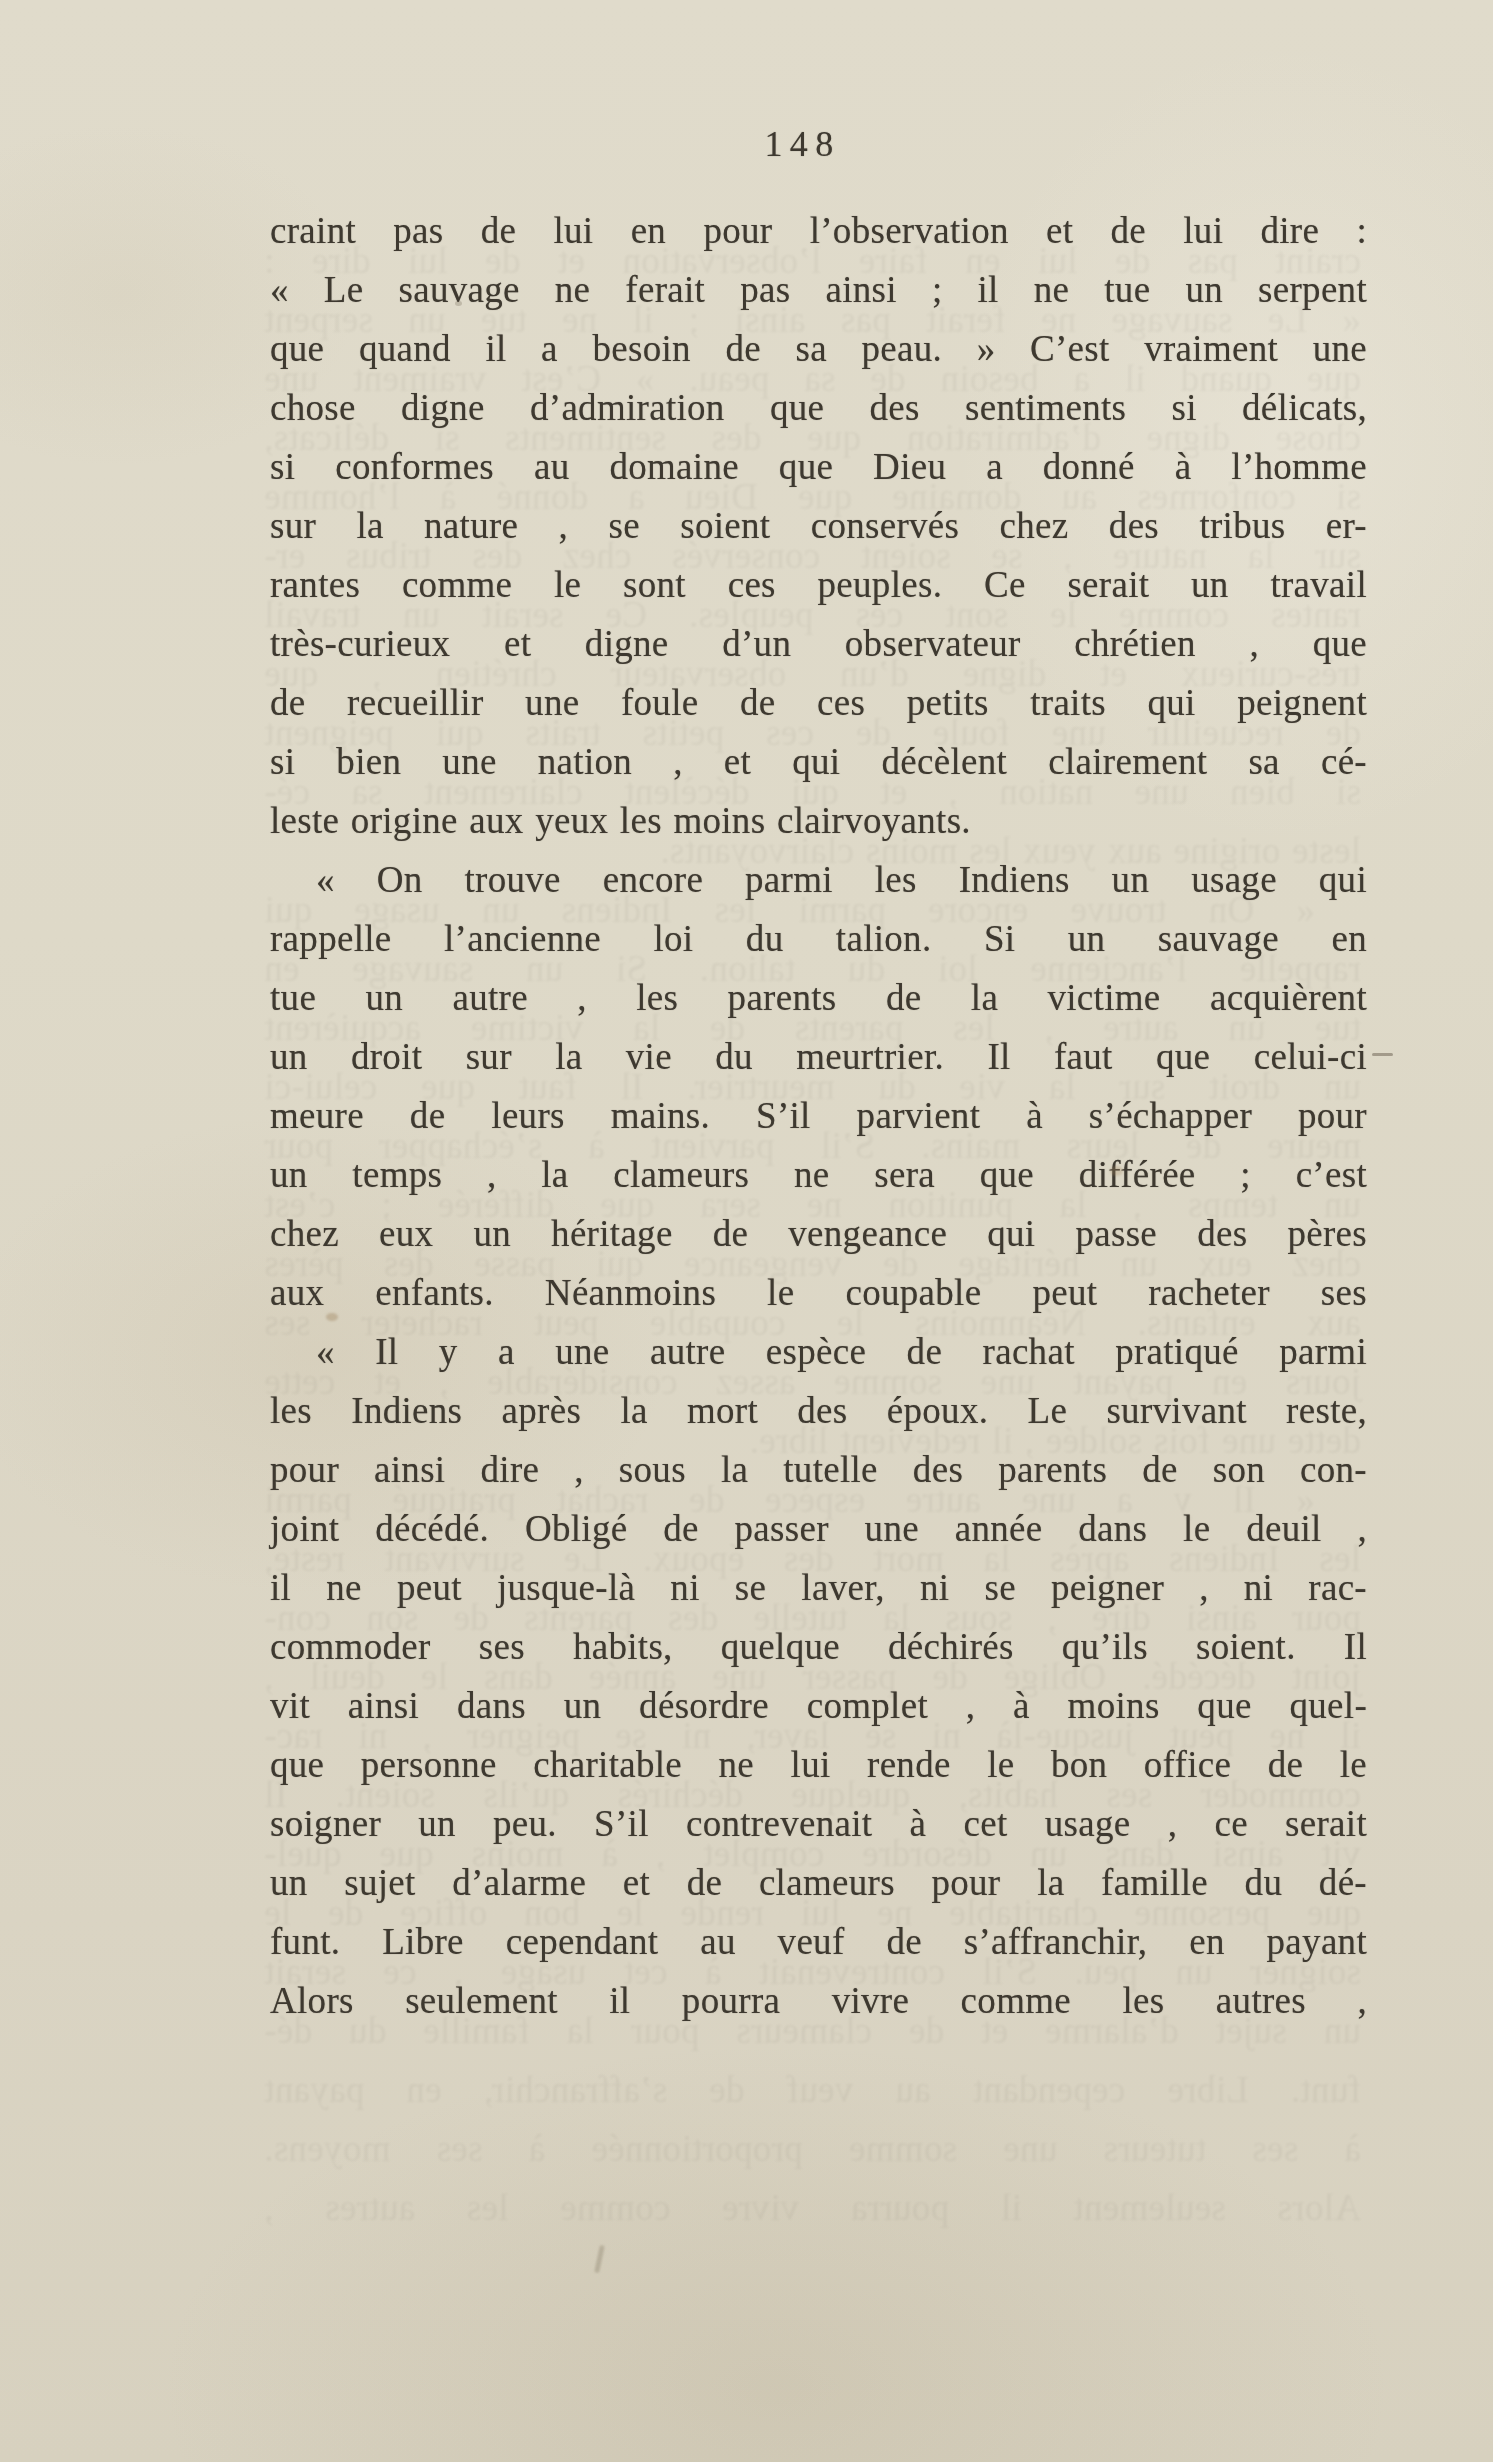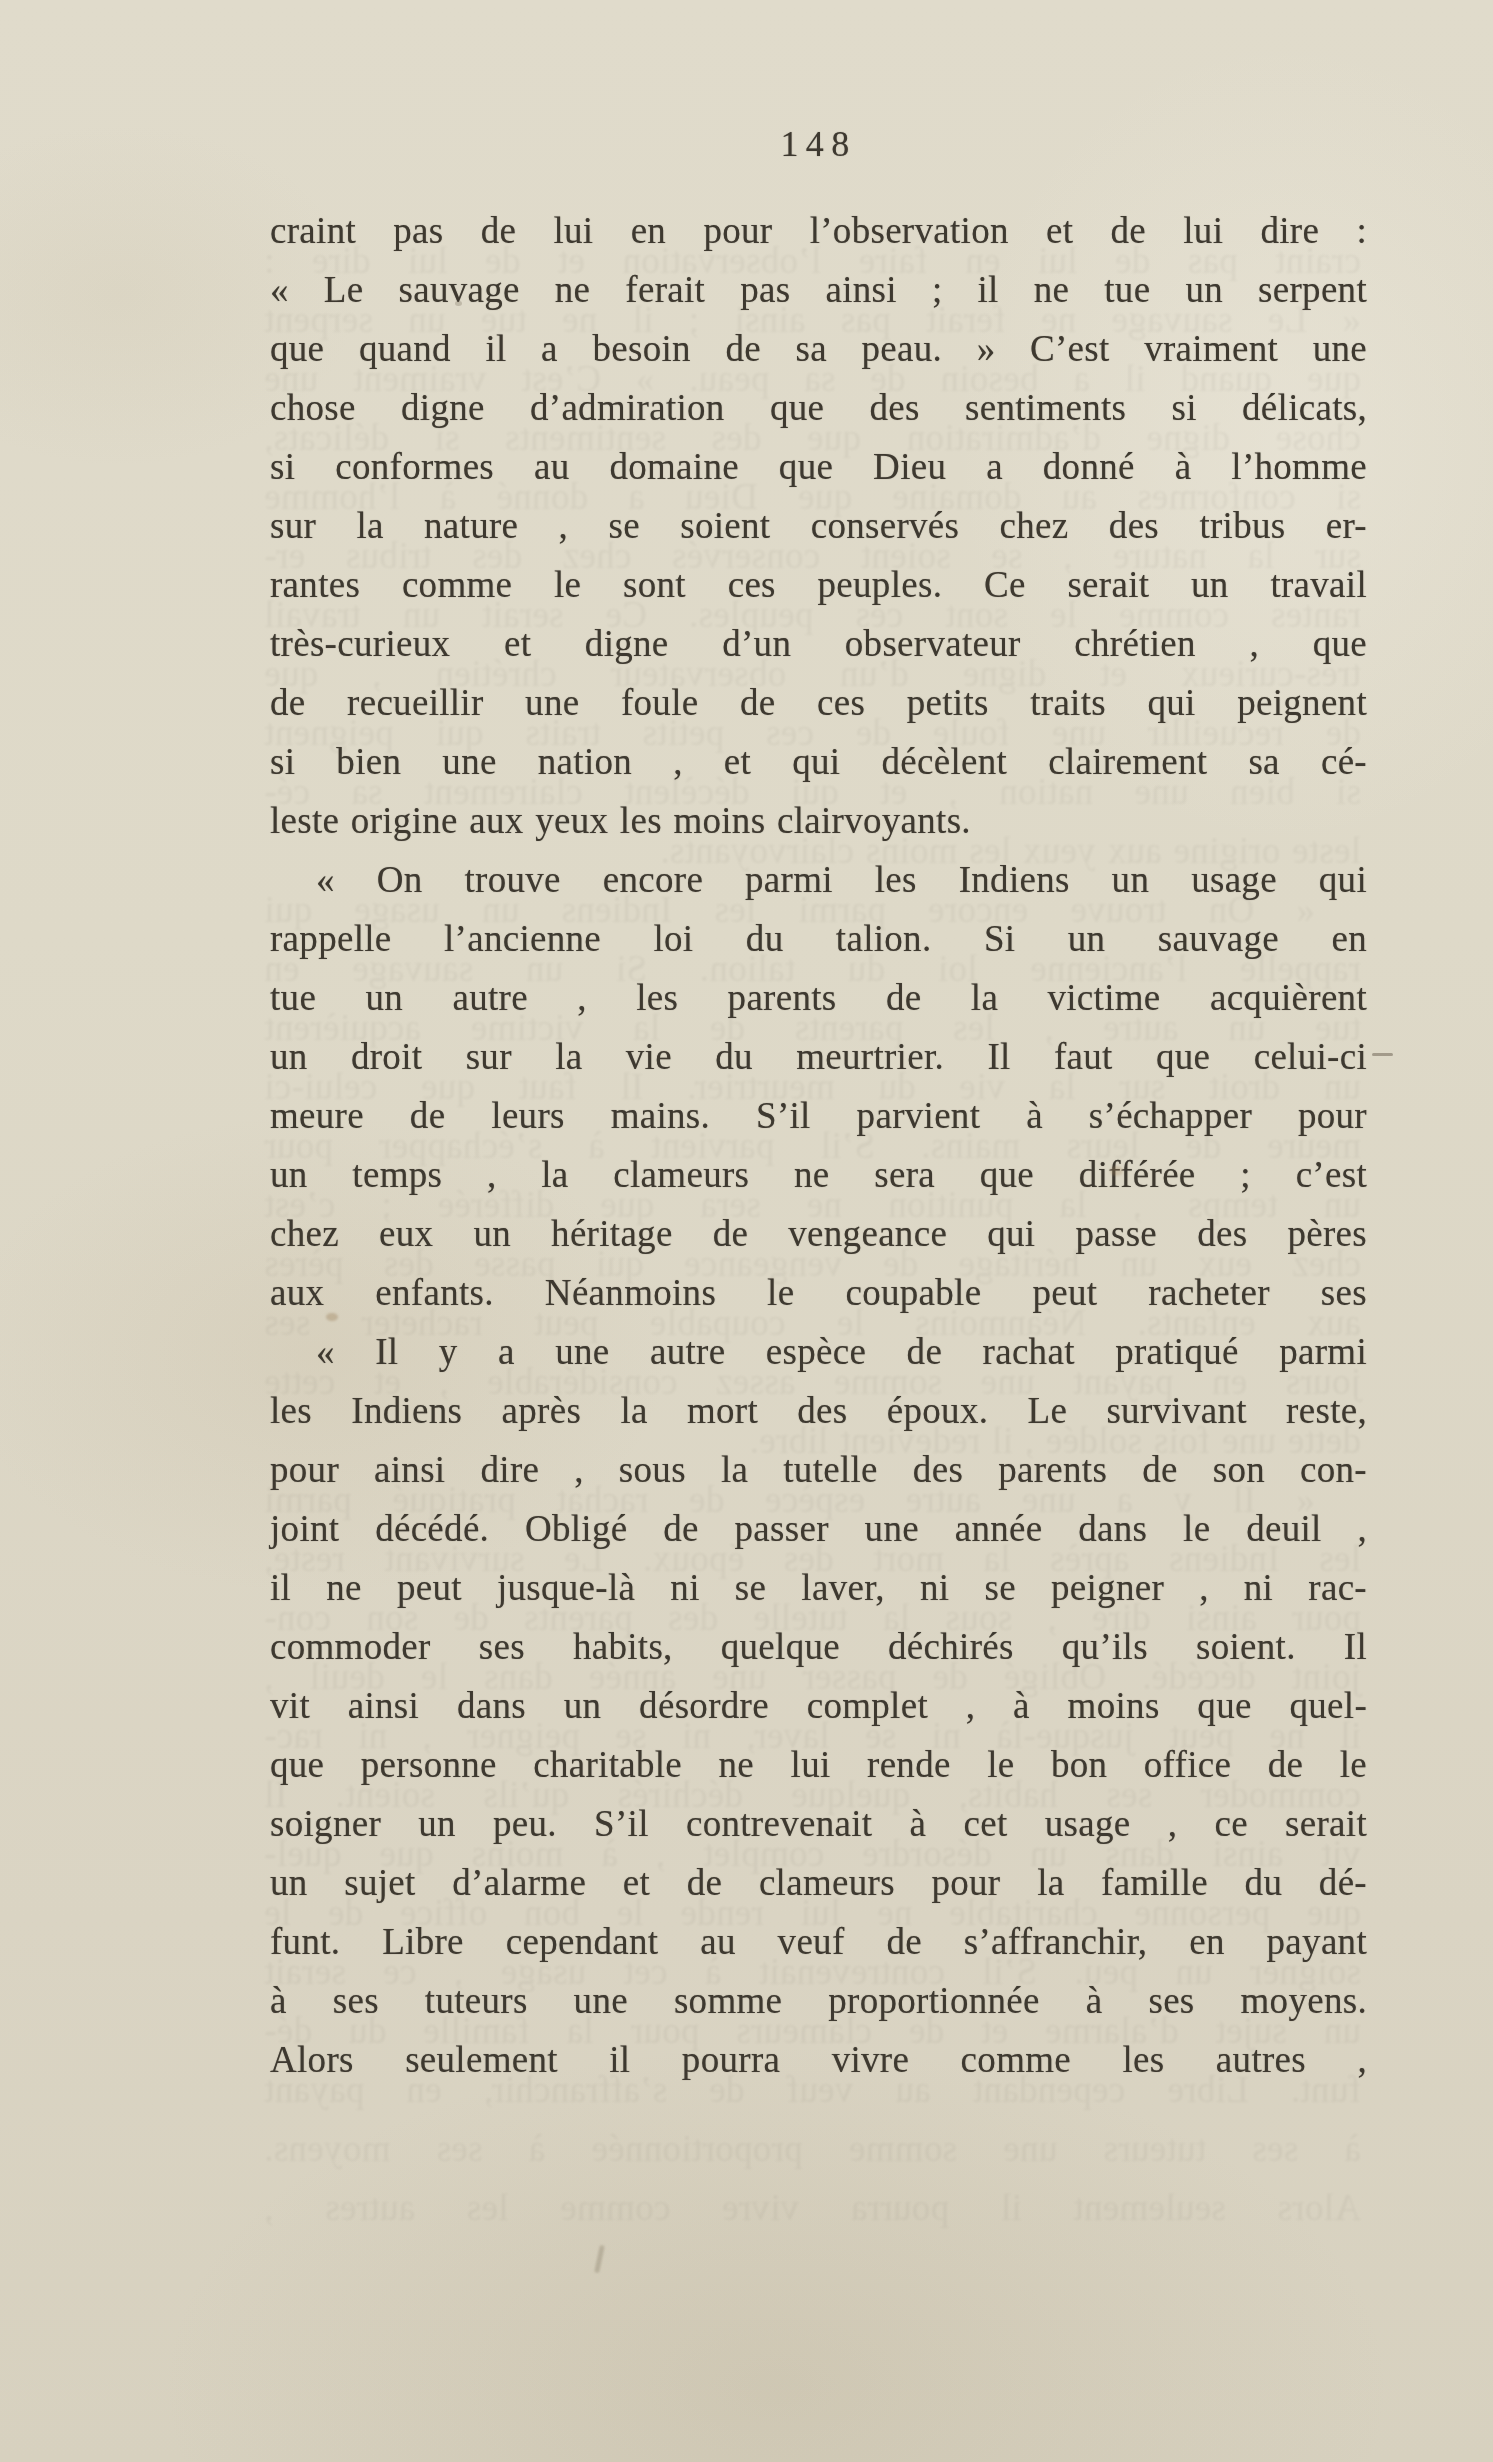--- a/index.html
+++ b/index.html
@@ -16,21 +16,21 @@
     position: absolute; inset: 0;
     background:
       radial-gradient(ellipse 508px 344px at 21% 55%, rgba(186,170,140,.16), transparent 70%),
       radial-gradient(ellipse 458px 557px at 86% 18%, rgba(238,234,222,.45), transparent 72%),
       radial-gradient(ellipse 344px 246px at 8% 12%, rgba(190,178,150,.12), transparent 70%),
       radial-gradient(ellipse 819px 458px at 52% 97%, rgba(170,158,130,.20), transparent 75%),
       linear-gradient(180deg, #e0dbcb 0%, #ded9c8 38%, #dad4c3 78%, #d7d1bf 100%);
   }
   .page-number {
     position: absolute;
-    left: 270px; width: 1097px; top: 123px;
+    left: 254px; width: 1097px; top: 123px;
     text-align: center;
     font-size: 36px;
     letter-spacing: 7.4px;
     color: var(--ink);
     text-shadow: 0 0 1.1px rgba(62,57,48,.55);
   }
   .text-block {
     position: absolute;
     left: 270px; top: 201px; width: 1097px;
     color: var(--ink);
@@ -136,21 +136,20 @@
       <div class="line">les Indiens après la mort des époux. Le survivant reste,</div>
       <div class="line">pour ainsi dire , sous la tutelle des parents de son con-</div>
       <div class="line">joint décédé. Obligé de passer une année dans le deuil ,</div>
       <div class="line">il ne peut jusque-là ni se laver, ni se peigner , ni rac-</div>
       <div class="line">commoder ses habits, quelque déchirés qu’ils soient. Il</div>
       <div class="line">vit ainsi dans un désordre complet , à moins que quel-</div>
       <div class="line">que personne charitable ne lui rende le bon office de le</div>
       <div class="line">soigner un peu. S’il contrevenait à cet usage , ce serait</div>
       <div class="line">un sujet d’alarme et de clameurs pour la famille du dé-</div>
       <div class="line">funt. Libre cependant au veuf de s’affranchir, en payant</div>
-      <div class="line">à ses tuteurs une somme proportionnée à ses moyens.</div>
       <div class="line">Alors seulement il pourra vivre comme les autres ,</div>
     </div>
   <div class="speck s1"></div>
   <div class="speck s2"></div>
   <div class="speck s3"></div>
   <div class="speck s4"></div>
   <div class="speck s5"></div>
 </div>
 
 

